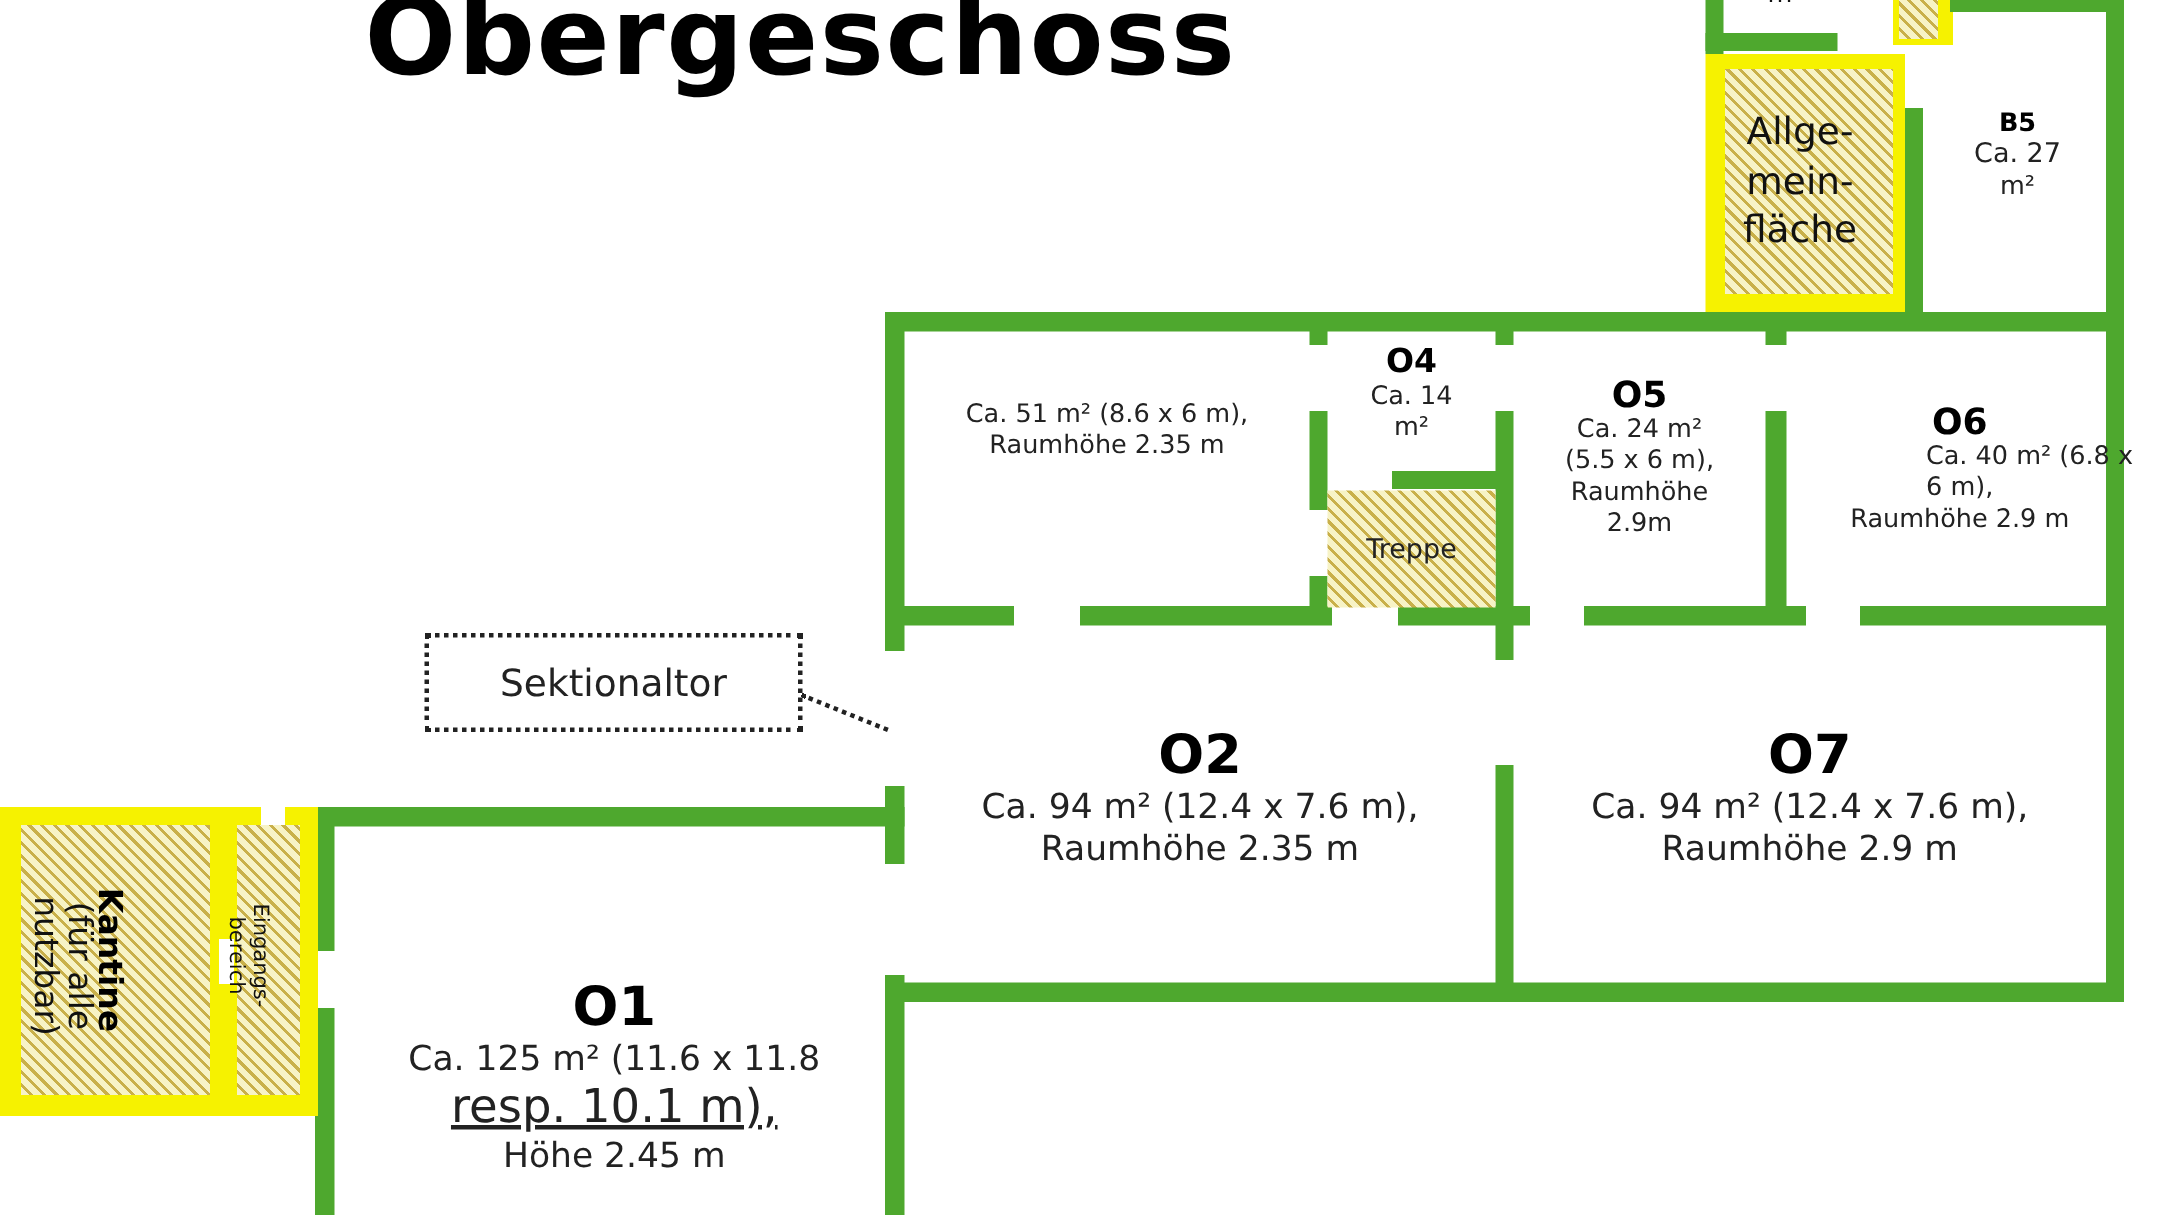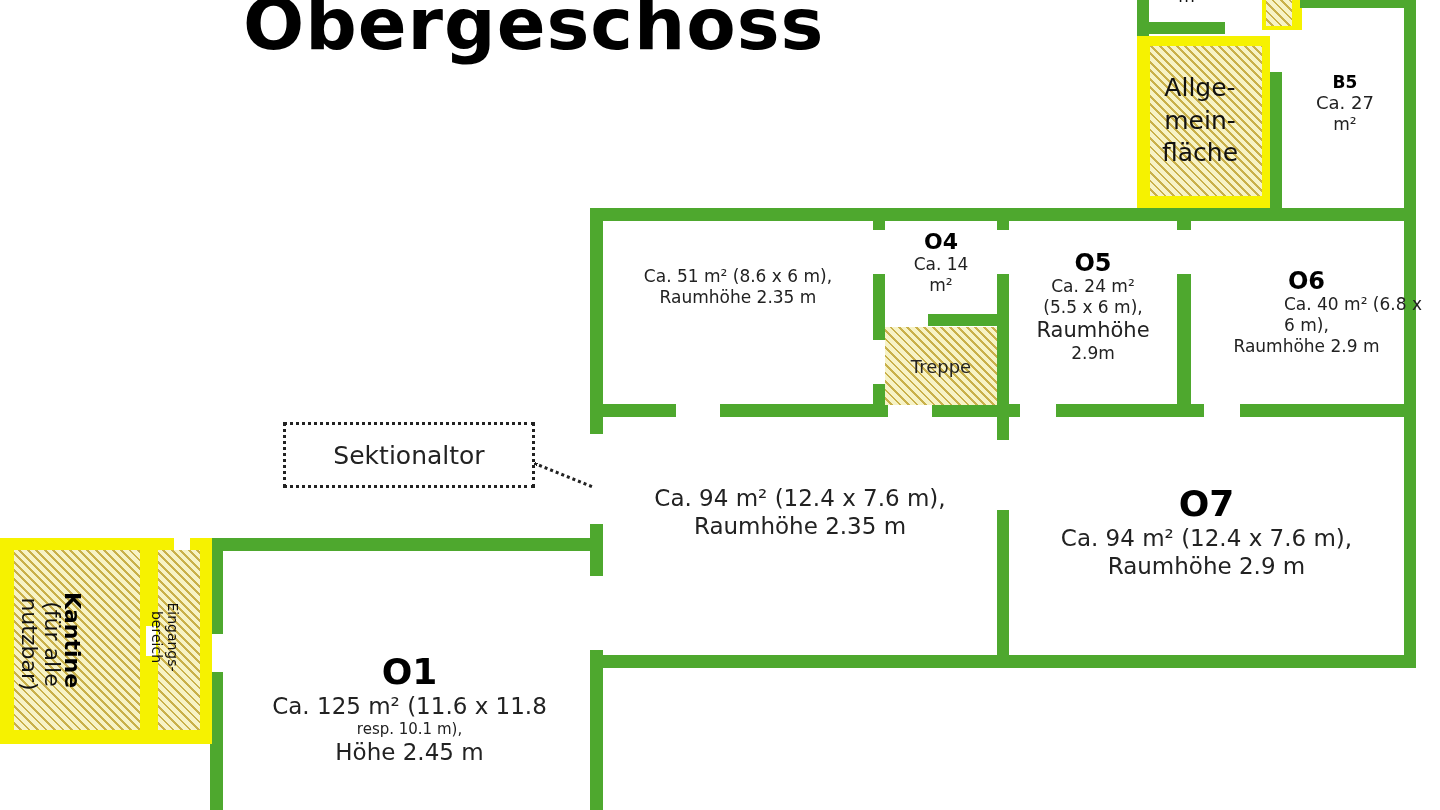--- a/index.html
+++ b/index.html
@@ -116,41 +116,42 @@
 <div class="room-label" style="left:885px; top:230px; width:112px;">
   <div class="room-id" style="font-size:22px; line-height:1.1;">O4</div>
   <div class="room-desc" style="font-size:17px;">Ca. 14</div>
   <div class="room-desc" style="font-size:17px;">m²</div>
 </div>
 
 <div class="room-label" style="left:1009px; top:250px; width:168px;">
   <div class="room-id" style="font-size:24px; line-height:1.1;">O5</div>
   <div class="room-desc" style="font-size:17px;">Ca. 24 m²</div>
   <div class="room-desc" style="font-size:17px;">(5.5 x 6 m),</div>
-  <div class="room-desc" style="font-size:21px;">Raumhöhe</div>
+  <div class="room-desc" style="font-size:17px;">Raumhöhe</div>
   <div class="room-desc" style="font-size:17px;">2.9m</div>
 </div>
 
 <div class="room-label" style="left:1191px; top:268px; width:231px;">
   <div class="room-id" style="font-size:24px; line-height:1.1;">O6</div>
   <div class="room-desc" style="font-size:17px;text-align:right;">Ca. 40 m² (6.8 x</div>
   <div class="room-desc" style="font-size:17px;">6 m),</div>
   <div class="room-desc" style="font-size:17px;">Raumhöhe 2.9 m</div>
 </div>
 
 <div>
 
   <div class="wall" style="left:590px; top:524px; width:13px; height:52px;"></div>
 
   <div class="wall" style="left:997px; top:510px; width:12px; height:158px;"></div>
 
   <div class="wall" style="left:590px; top:655px; width:826px; height:13px;"></div>
 </div>
 
 <div class="room-label" style="left:603px; top:484px; width:394px;">
+  <div class="room-id" style="font-size:36px; line-height:1.1;">O2</div>
   <div class="room-desc" style="font-size:23px;">Ca. 94 m² (12.4 x 7.6 m),</div>
   <div class="room-desc" style="font-size:23px;">Raumhöhe 2.35 m</div>
 </div>
 
 <div class="room-label" style="left:1009px; top:484px; width:395px;">
   <div class="room-id" style="font-size:36px; line-height:1.1;">O7</div>
   <div class="room-desc" style="font-size:23px;">Ca. 94 m² (12.4 x 7.6 m),</div>
   <div class="room-desc" style="font-size:23px;">Raumhöhe 2.9 m</div>
 </div>
 
@@ -165,21 +166,21 @@
 
   <div class="wall" style="left:590px; top:650px; width:13px; height:160px;"></div>
 
   <div class="wall" style="left:210px; top:538px; width:13px; height:96px;"></div>
   <div class="wall" style="left:210px; top:672px; width:13px; height:138px;"></div>
 </div>
 
 <div class="room-label" style="left:208px; top:652px; width:403px;">
   <div class="room-id" style="font-size:36px; line-height:1.1;">O1</div>
   <div class="room-desc" style="font-size:23px;">Ca. 125 m² (11.6 x 11.8</div>
-  <div class="room-desc" style="font-size:15px;">resp. 10.1 m),</div>
+  <div class="room-desc" style="font-size:31px;text-decoration:underline;">resp. 10.1 m),</div>
   <div class="room-desc" style="font-size:23px;">Höhe 2.45 m</div>
 </div>
 
 <div>
   <div class="yellow" style="left:0px; top:538px; width:212px; height:206px;"></div>
 
   <div style="position:absolute; left:174px; top:538px; width:16px; height:14px; background:#fff;"></div>
   <div style="position:absolute; left:146px; top:626px; width:10px; height:30px; background:#fff;"></div>
   <div class="hatch" style="left:14px; top:550px; width:126px; height:180px;"></div>
   <div class="hatch" style="left:158px; top:550px; width:42px; height:180px;"></div>

